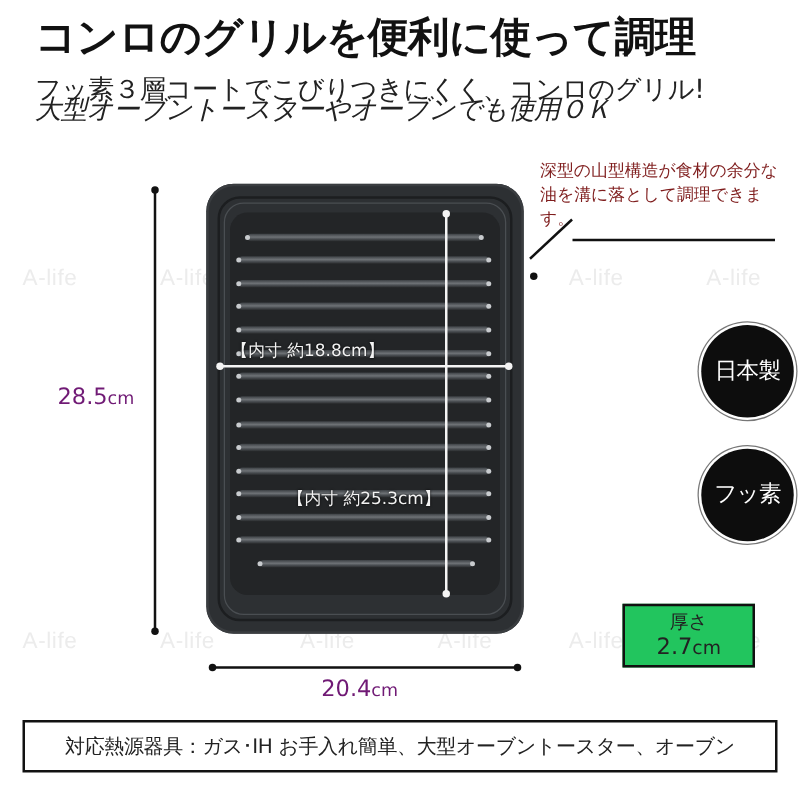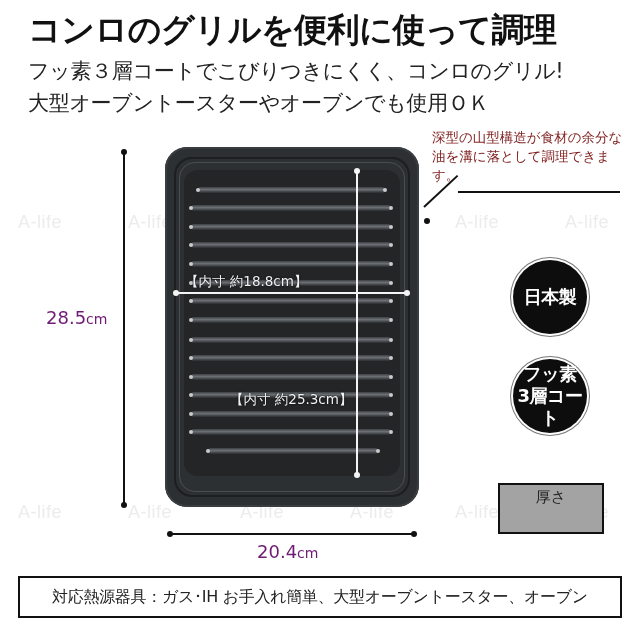--- a/index.html
+++ b/index.html
@@ -4,21 +4,21 @@
 <style>
   html, body { margin: 0; padding: 0; background: #ffffff; }
   body { width: 640px; height: 640px; position: relative; overflow: hidden;
          font-family: "DejaVu Sans", "Liberation Sans", sans-serif; color: #1a1a1a; }
   .abs { position: absolute; }
 
   .title { left: 28px; top: 10px; font-size: 33px; font-weight: bold; letter-spacing: -0.5px;
            color: #111; white-space: nowrap; line-height: 40px; }
   .sub { left: 28px; font-size: 21px; color: #222; white-space: nowrap; line-height: 26px; letter-spacing: -0.3px; }
   .sub1 { top: 58px; }
-  .sub2 { top: 90px; }
+  .sub2 { top: 74px; font-style: italic; }
 
   .wm { font-size: 18px; color: #ececec; font-family: "Liberation Sans", sans-serif; white-space: nowrap; letter-spacing: 0.5px; }
 
   .callout { left: 432px; top: 128px; width: 200px; font-size: 13.5px; line-height: 19px; color: #7f1d1d; }
 
   .tray-outer { left: 165px; top: 147px; width: 254px; height: 360px; background: #2d3033;
                 border-radius: 22px; box-shadow: inset 0 0 0 2px #3a3d40; }
   .tray-rim { left: 174px; top: 157px; width: 236px; height: 340px; border-radius: 18px;
               border: 2px solid #1c1e20; box-sizing: border-box; }
   .tray-rim2 { left: 179px; top: 162px; width: 226px; height: 330px; border-radius: 16px;
@@ -36,26 +36,26 @@
   .wdot { width: 6px; height: 6px; border-radius: 50%; background: #f4f4f4; }
   .inner-label { color: #f2f2f2; font-size: 13.5px; white-space: nowrap; line-height: 18px;
                  text-shadow: 0 0 2px #000; }
 
   .bline { background: #111; }
   .bdot { width: 6px; height: 6px; border-radius: 50%; background: #111; }
   .dim { font-size: 18px; color: #701a75; white-space: nowrap; }
   .dim small { font-size: 14px; }
 
   .badge { width: 74px; height: 74px; border-radius: 50%; background: #0d0d0d;
-           box-shadow: 0 0 0 2px #ffffff, 0 0 0 3px #777; color: #fff; font-weight: bold;
+           box-shadow: 0 0 0 2px #ffffff, 0 0 0 3px #777; color: #fff; font-weight: normal;
            display: flex; align-items: center; justify-content: center; text-align: center;
-           line-height: 22px; font-size: 18px; letter-spacing: -0.5px; }
+           line-height: 22px; font-size: 18px; letter-spacing: -0.5px; margin-left: 48px; }
 
   .thick-box { left: 498px; top: 483px; width: 106px; height: 51px; border: 2px solid #111;
-               box-sizing: border-box; text-align: center; background: #a3a3a3; }
+               box-sizing: border-box; text-align: center; background: #22c55e; }
   .thick-box .l1 { font-size: 15px; line-height: 18px; margin-top: 3px; color: #222; }
   .thick-box .l2 { font-size: 18px; line-height: 24px; color: #222; }
 
   .footer-box { left: 18px; top: 576px; width: 604px; height: 42px; border: 2px solid #111;
                 box-sizing: border-box; display: flex; align-items: center; justify-content: center;
                 font-size: 16px; color: #222; white-space: nowrap; letter-spacing: -0.3px; }
 </style>
 </head>
 <body>
 
@@ -119,23 +119,23 @@
 <div class="abs bdot" style="left:167px;top:531px"></div>
 <div class="abs bdot" style="left:411px;top:531px"></div>
 <div class="abs dim" style="left:257px;top:541px"><span>20.4</span><small>cm</small></div>
 
 <div class="abs badge" style="left:513px;top:260px">
   <span>日本製</span>
 </div>
 <div class="abs badge" style="left:513px;top:359px">
   <div>
     <div>フッ素</div>
-    <div>3層コート</div>
   </div>
 </div>
 
 <div class="abs thick-box">
   <div class="l1">厚さ</div>
+  <div class="l2"><span>2.7</span><span style="font-size:15px">cm</span></div>
 </div>
 
 <div class="abs footer-box">
   <span>対応熱源器具：ガス･IH お手入れ簡単、大型オーブントースター、オーブン</span>
 </div>
 
 </body></html>

